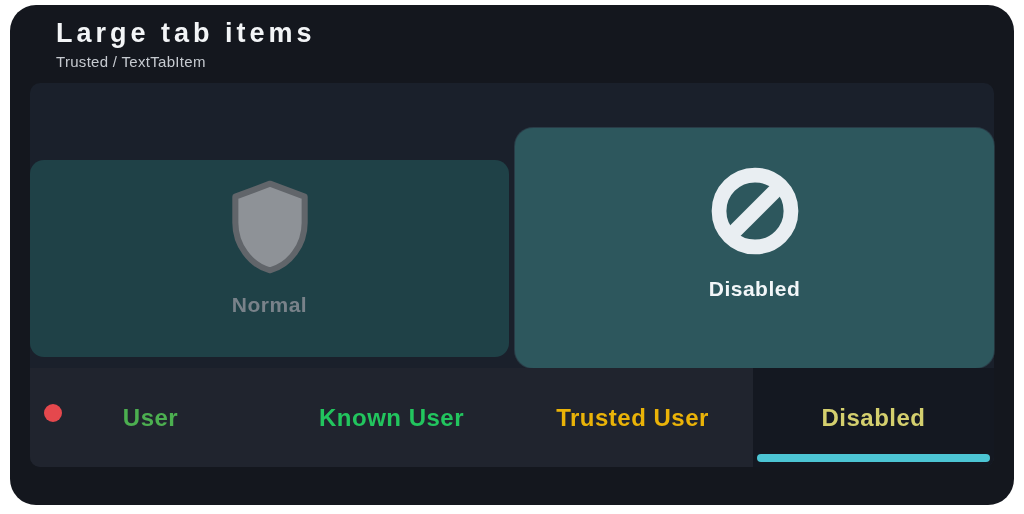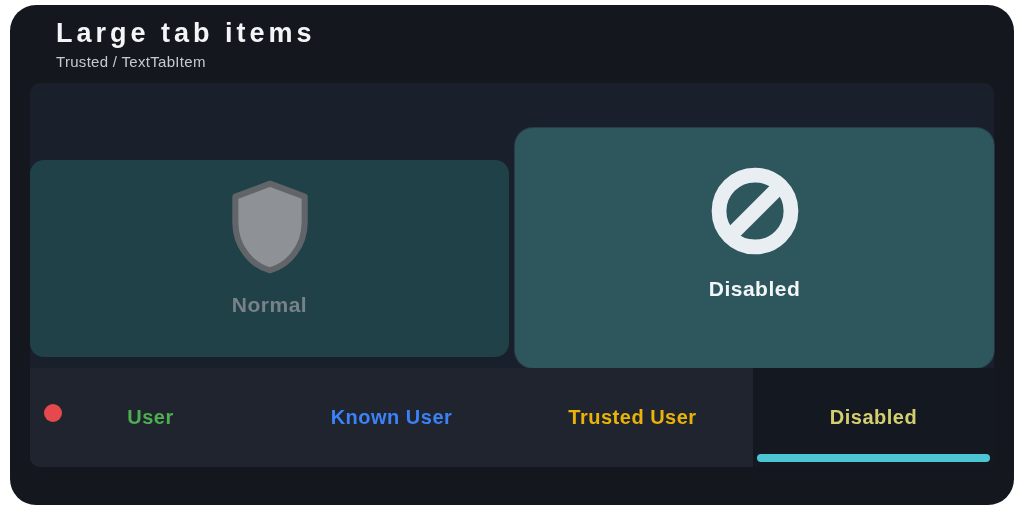--- a/index.html
+++ b/index.html
@@ -51,21 +51,21 @@
     position:absolute; left:0; right:0; bottom:0; height:99px;
     background:#20242e; border-radius:0 0 10px 10px;
     display:flex; overflow:hidden;
   }
   .status-dot {
     position:absolute; left:14px; top:36px; width:18px; height:18px;
     border-radius:50%; z-index:2;
   }
   .ttab {
     flex:1; display:flex; align-items:center; justify-content:center;
-    font-size:20px; font-weight:bold; letter-spacing:0.5px;
+    font-size:24px; font-weight:bold; letter-spacing:0.5px;
     position:relative; cursor:pointer; height:100%;
   }
   .ttab.sel { background:#141821; }
   .active-indicator {
     position:absolute; left:4px; right:4px; bottom:5px; height:8px;
     border-radius:4px;
   }
 </style>
 </head>
 <body>
@@ -104,21 +104,21 @@
     </div>
 
     <div class="text-tabs">
       <span class="status-dot" style="background: rgb(229, 72, 77);"></span>
 
       <div class="ttab">
         <span style="color: rgb(76, 175, 80);">User</span>
       </div>
 
       <div class="ttab">
-        <span style="color: #3b82f6;">Known User</span>
+        <span style="color: #22c55e;">Known User</span>
       </div>
 
       <div class="ttab">
         <span style="color: #eab308;">Trusted User</span>
       </div>
 
       <div class="ttab sel">
         <span style="color: rgb(212, 207, 110);">Disabled</span>
         <span class="active-indicator" style="background: rgb(76, 197, 212);"></span>
       </div>

